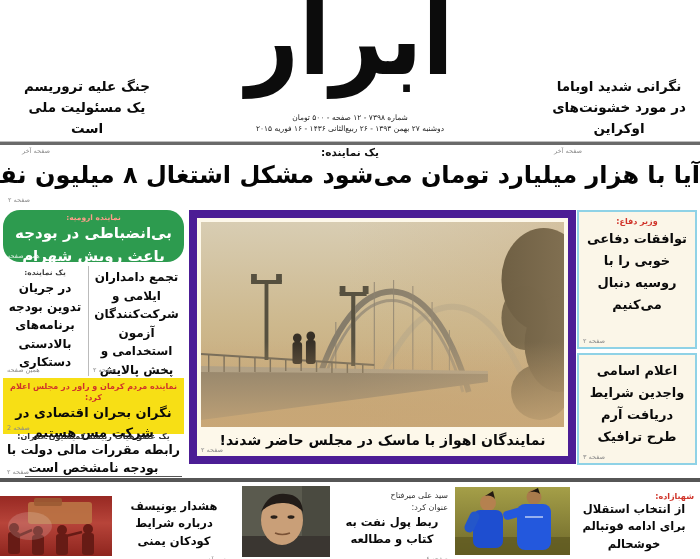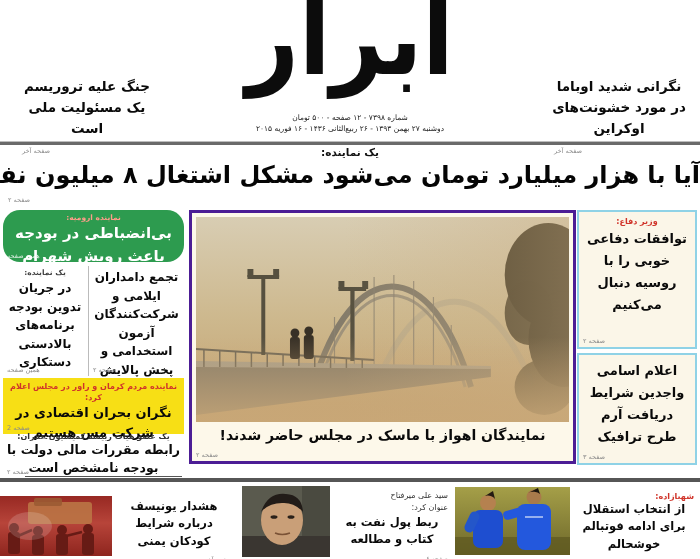--- a/index.html
+++ b/index.html
@@ -55,21 +55,21 @@
     text-align:center;padding-top:3px;box-sizing:border-box;
   }
   .yellow-box .yt{font-size:13px;font-weight:bold;line-height:1.5;color:#0a0a0a;}
   .white-box{position:absolute;top:226px;left:0;right:0;height:46px;text-align:center;}
   .white-box .wk{font-size:8px;font-weight:bold;color:#333;}
   .white-box .wt{font-size:12.5px;font-weight:bold;line-height:1.45;color:#0a0a0a;}
   .white-box .underline{position:absolute;bottom:1px;left:22px;right:2px;border-bottom:1.5px solid #555;}
   
   .photo-frame{
     position:absolute;left:189px;width:387px;top:4px;height:254px;
-    background:#fdf8ea;border:3px solid #4c1d95;box-sizing:border-box;padding:4px;
+    background:#fdf8ea;border:8px solid #4c1d95;box-sizing:border-box;padding:4px;
   }
   .photo-art{width:100%;height:205px;display:block;}
   .photo-caption{font-size:14px;font-weight:bold;text-align:center;padding-top:5px;color:#0a0a0a;}
   
   .right-col{position:absolute;right:3px;width:120px;top:0;height:272px;}
   .r-box{
     position:absolute;left:0;right:0;background:#fbf6e8;border:2px solid #8fd2e6;
     box-sizing:border-box;text-align:center;padding-top:4px;
   }
   .r-box1{top:4px;height:139px;}

